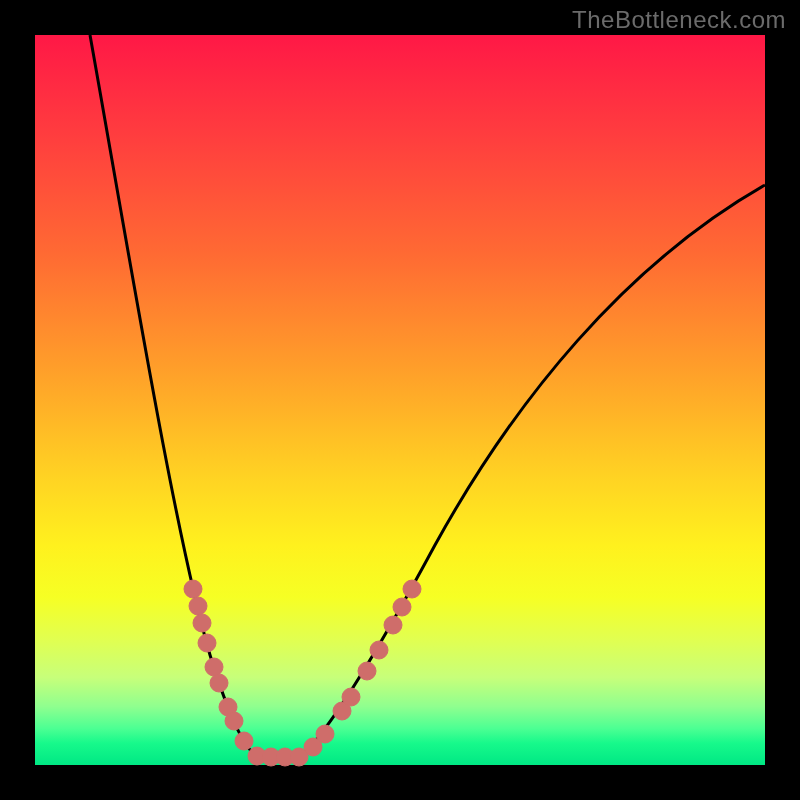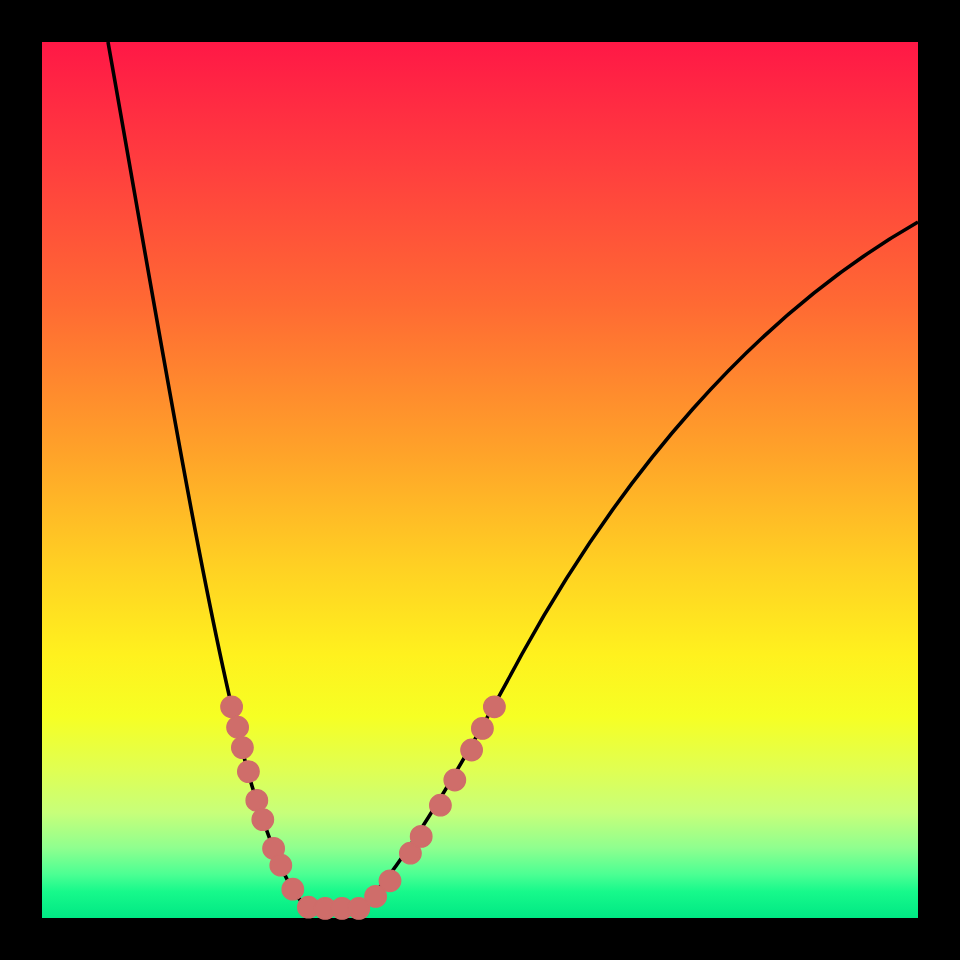--- a/index.html
+++ b/index.html
@@ -96,13 +96,14 @@
           <circle cx="307" cy="676" r="9" class="bead"></circle>
           <circle cx="316" cy="662" r="9" class="bead"></circle>
           <circle cx="332" cy="636" r="9" class="bead"></circle>
           <circle cx="344" cy="615" r="9" class="bead"></circle>
           <circle cx="358" cy="590" r="9" class="bead"></circle>
           <circle cx="367" cy="572" r="9" class="bead"></circle>
           <circle cx="377" cy="554" r="9" class="bead"></circle>
         </g>
     </svg>
   </div>
+  <div class="watermark">TheBottleneck.com</div>
 </div>
 
 </body></html>

